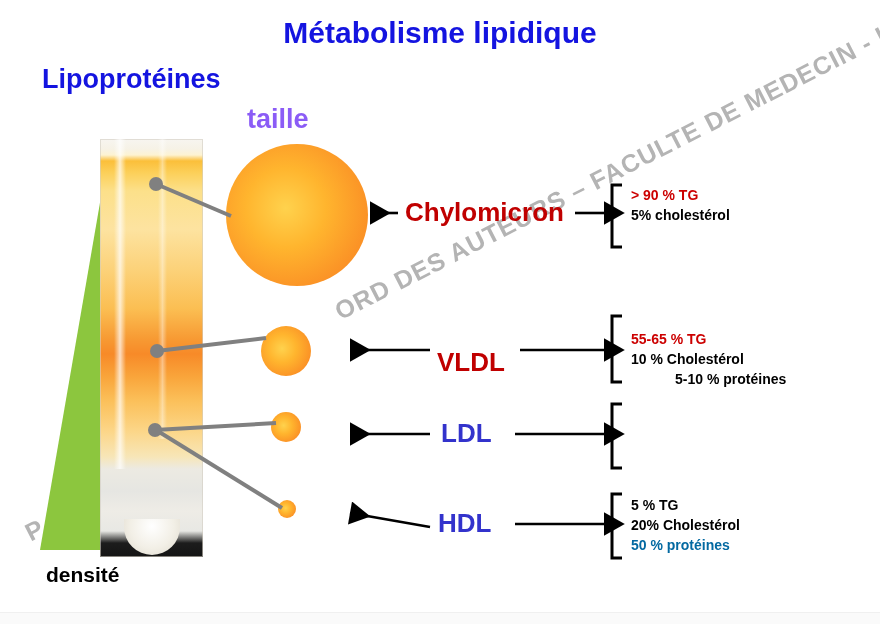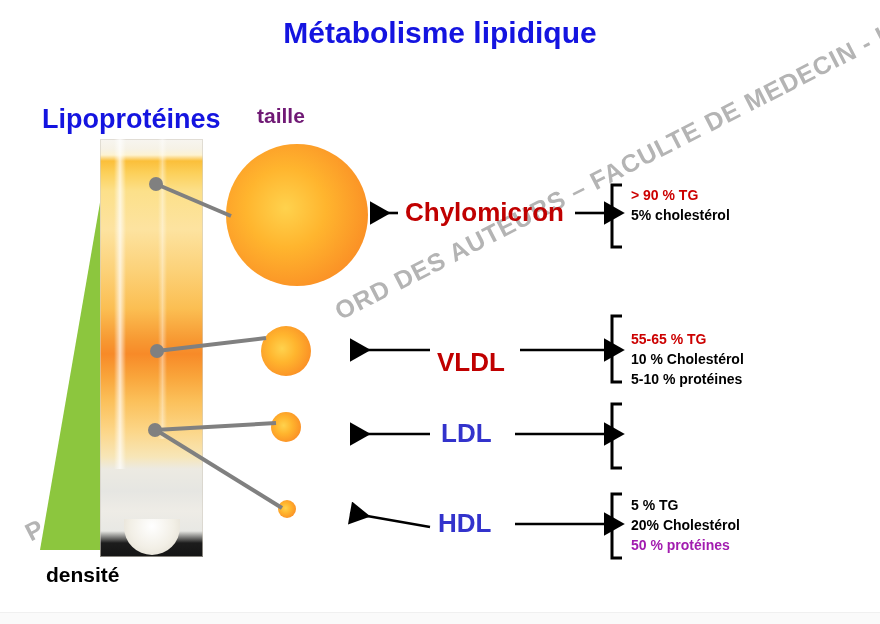--- a/index.html
+++ b/index.html
@@ -39,29 +39,28 @@
     color: #1414e0;
     letter-spacing: 0px;
   }
   .subtitle {
     position: absolute;
     left: 42px;
     top: 64px;
     font-size: 27px;
     font-weight: bold;
     color: #1414e0;
-    margin-top: 40px;
   }
   .taille-label {
     position: absolute;
-    left: 257px;
+    left: 247px;
     top: 104px;
-    font-size: 21px;
-    font-weight: bold;
-    color: #701a75;
+    font-size: 27px;
+    font-weight: bold;
+    color: #8b5cf6;
   }
   .densite-label {
     position: absolute;
     left: 46px;
     top: 563px;
     font-size: 21px;
     font-weight: bold;
     color: #000000;
   }
 
@@ -279,24 +278,24 @@
   </div>
 
   <div class="comp-block" style="left:631px; top:186px;">
     <span class="comp-line" style="color:#cc0000;">&gt; 90 % TG</span>
     <span class="comp-line" style="color:#000000;">5% cholestérol</span>
   </div>
 
   <div class="comp-block" style="left:631px; top:330px;">
     <span class="comp-line" style="color:#cc0000;">55-65 % TG</span>
     <span class="comp-line" style="color:#000000;">10 % Cholestérol</span>
-    <span class="comp-line" style="color:#000000;">5-10 % protéines</span>
+    <span class="comp-line" style="color:#000000;margin-left:44px;">5-10 % protéines</span>
   </div>
 
 
   <div class="comp-block" style="left:631px; top:496px;">
     <span class="comp-line" style="color:#000000;">5 % TG</span>
     <span class="comp-line" style="color:#000000;">20% Cholestérol</span>
-    <span class="comp-line" style="color:#a21caf;">50 % protéines</span>
+    <span class="comp-line" style="color:#0369a1;">50 % protéines</span>
   </div>
 
   <div class="bottom-strip"></div>
 </div>
 
 </body></html>

